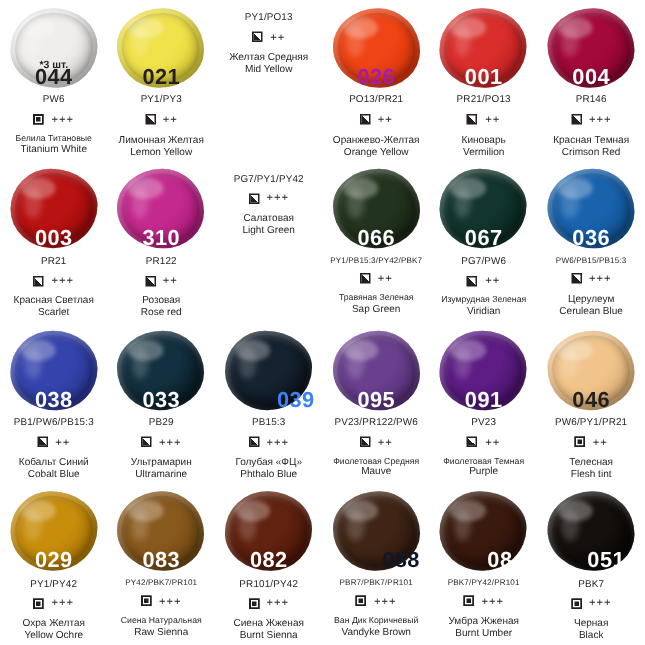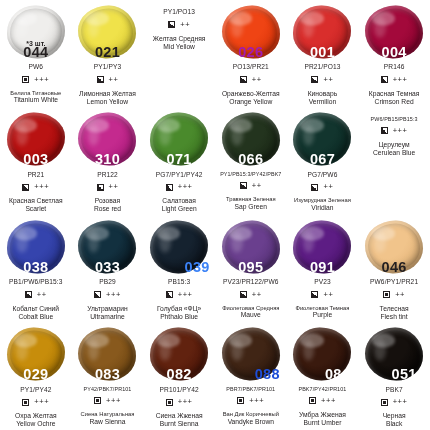--- a/index.html
+++ b/index.html
@@ -291,28 +291,20 @@
       <div class="rating-row">
         <span class="op-icon semi"></span>
         <span class="light">++</span>
       </div>
       <div class="names">
         <span class="name-ru">Розовая</span>
         <span class="name-en">Rose red</span>
       </div>
     </div>
     <div class="swatch-cell">
-      <div class="blob-wrap">
-        <div class="blob" style="background: radial-gradient(circle at 33% 28%, rgb(74, 138, 44) 0%, rgb(74, 138, 44) 42%, rgb(53, 108, 27) 100%); border-radius: 49% 51% 47% 53% / 52% 48% 53% 47%;">
-          <div class="gloss"></div>
-          <div class="gloss2"></div>
-          <div class="rim"></div>
-        </div>
-        <div class="code" style="color: rgb(255, 255, 255);">071</div>
-      </div>
       <div class="pigment">PG7/PY1/PY42</div>
       <div class="rating-row">
         <span class="op-icon semi"></span>
         <span class="light">+++</span>
       </div>
       <div class="names">
         <span class="name-ru">Салатовая</span>
         <span class="name-en">Light Green</span>
       </div>
     </div>
@@ -348,20 +340,28 @@
       <div class="rating-row">
         <span class="op-icon semi"></span>
         <span class="light">++</span>
       </div>
       <div class="names">
         <span class="name-ru" style="font-size: 5.8px;">Изумрудная Зеленая</span>
         <span class="name-en">Viridian</span>
       </div>
     </div>
     <div class="swatch-cell">
+      <div class="blob-wrap">
+        <div class="blob" style="background: radial-gradient(circle at 33% 28%, rgb(25, 99, 173) 0%, rgb(25, 99, 173) 42%, rgb(13, 74, 136) 100%); border-radius: 52% 48% 46% 54% / 49% 54% 46% 51%;">
+          <div class="gloss"></div>
+          <div class="gloss2"></div>
+          <div class="rim"></div>
+        </div>
+        <div class="code" style="color: rgb(255, 255, 255);">036</div>
+      </div>
       <div class="pigment" style="font-size: 5.4px;">PW6/PB15/PB15:3</div>
       <div class="rating-row">
         <span class="op-icon semi"></span>
         <span class="light">+++</span>
       </div>
       <div class="names">
         <span class="name-ru">Церулеум</span>
         <span class="name-en">Cerulean Blue</span>
       </div>
     </div>
@@ -536,21 +536,21 @@
         <span class="name-en">Burnt Sienna</span>
       </div>
     </div>
     <div class="swatch-cell">
       <div class="blob-wrap">
         <div class="blob" style="background: radial-gradient(circle at 33% 28%, rgb(64, 37, 21) 0%, rgb(64, 37, 21) 42%, rgb(36, 18, 10) 100%); border-radius: 53% 47% 52% 48% / 47% 53%;">
           <div class="gloss"></div>
           <div class="gloss2"></div>
           <div class="rim"></div>
         </div>
-        <div class="code" style="color: #1d4ed8; margin-left: 33px;">088</div>
+        <div class="code" style="color: #0f172a; margin-left: 33px;">088</div>
       </div>
       <div class="pigment" style="font-size: 5.4px;">PBR7/PBK7/PR101</div>
       <div class="rating-row">
         <span class="op-icon opaque"></span>
         <span class="light">+++</span>
       </div>
       <div class="names">
         <span class="name-ru" style="font-size: 5.8px;">Ван Дик Коричневый</span>
         <span class="name-en">Vandyke Brown</span>
       </div>

